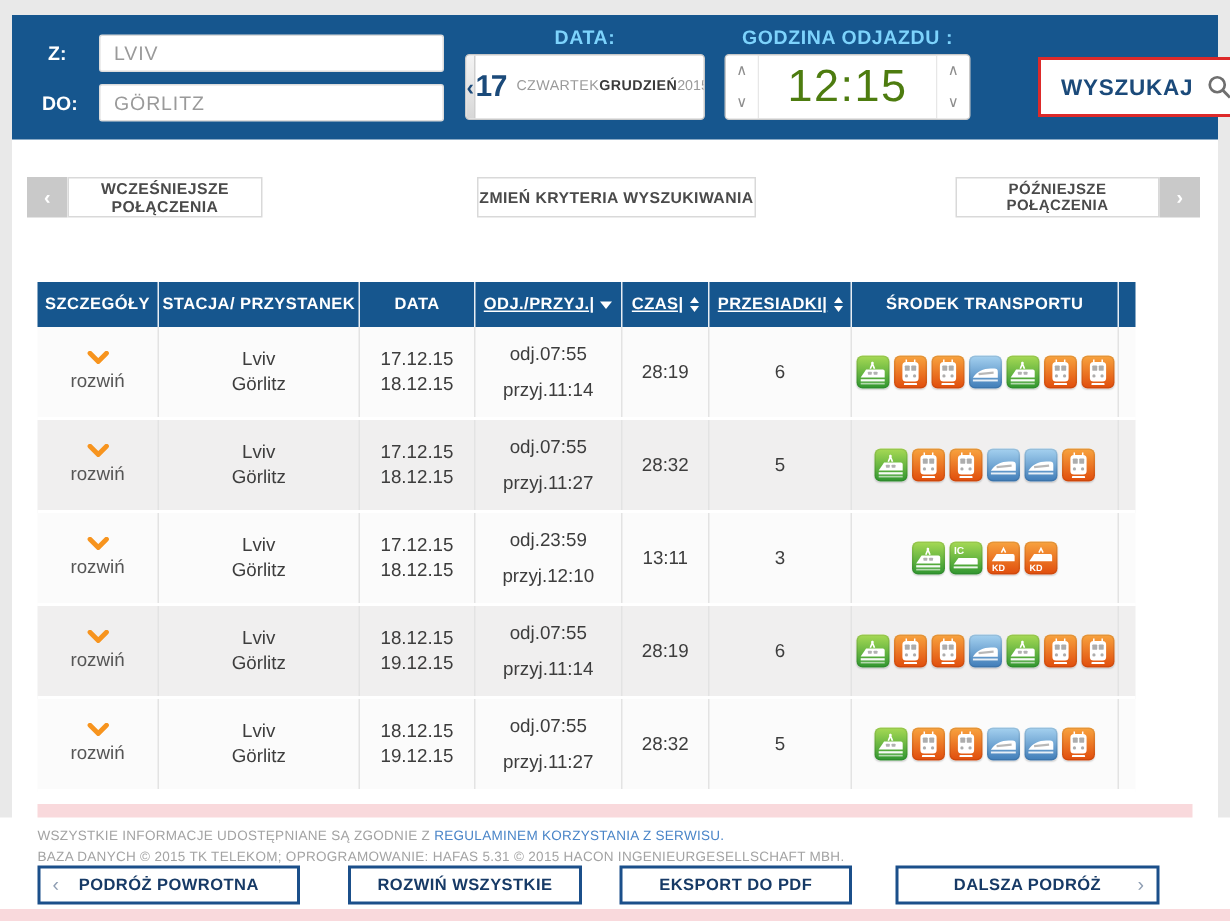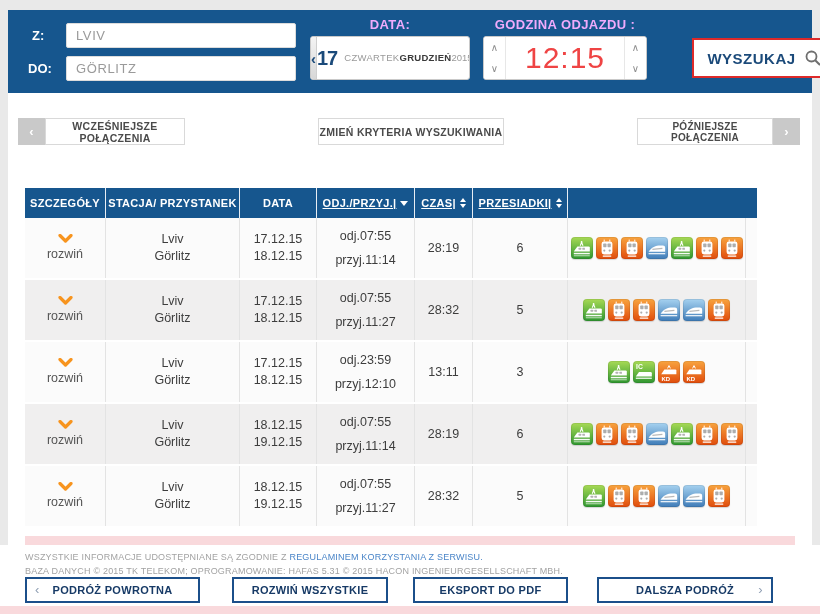--- a/index.html
+++ b/index.html
@@ -19,21 +19,21 @@
   .search-panel { position:absolute; left:8px; top:10px; width:804px; height:83px;
     background: var(--header-blue, #16568e); }
   .fld-label { position:absolute; color:#fff; font-weight:bold; font-size:13px; }
   #lbl-from { left:24px; top:18px; }
   #lbl-to   { left:20px; top:51px; }
   .fld-input { position:absolute; left:58px; width:230px; height:25px; border:1px solid #dcdcdc;
     border-radius:2px; padding:0 9px; font-size:13px; color:#9a9a9a; letter-spacing:.6px;
     font-family:inherit; background:#fff; }
   #input-from { top:13px; } #input-to { top:46px; }
 
-  .wlabel { position:absolute; top:7px; color:#f0abfc; font-weight:bold; font-size:13px;
+  .wlabel { position:absolute; top:7px; color:#7dd3fc; font-weight:bold; font-size:13px;
     text-align:center; letter-spacing:.4px; }
   #date-label { left:302px; width:160px; }
   #time-label { left:475px; width:164px; }
 
   .date-widget { position:absolute; left:302px; top:26px; width:160px; height:44px;
     background:#fff; border:1px solid #c9c9c9; border-radius:3px; display:flex; overflow:hidden; }
   .dw-chev { width:24px; border:none; background:linear-gradient(180deg,#f4f4f4,#d7d7d7);
     color:#1b4a7a; font-size:15px; font-weight:bold; cursor:pointer; display:flex;
     align-items:center; justify-content:center; font-family:inherit; }
   .dw-chev.left { border-right:1px solid #cfcfcf; }
@@ -46,36 +46,36 @@
   .dw-year { color:#9a9a9a; }
 
   .time-widget { position:absolute; left:475px; top:26px; width:164px; height:44px;
     background:#fff; border:1px solid #c9c9c9; border-radius:3px; display:flex; overflow:hidden; }
   .tw-spin { width:22px; display:flex; flex-direction:column; }
   .tw-spin.left { border-right:1px solid #e7e7e7; }
   .tw-spin.right { border-left:1px solid #e7e7e7; }
   .tw-spin button { flex:1; border:none; background:#fff; color:#8d8d8d; font-size:10px;
     line-height:1; cursor:pointer; font-family:inherit; }
   .tw-value { flex:1; display:flex; align-items:center; justify-content:center;
-    font-size:30px; color:#ef4444; letter-spacing:1px; }
+    font-size:30px; color:#4d7c0f; letter-spacing:1px; }
 
   .search-btn { position:absolute; left:684px; top:28px; width:145px; height:40px;
     background:#fff; border:2px solid var(--accent-red,#dd2a2a); color:#1b4a7a; font-weight:bold;
     font-size:15px; letter-spacing:.5px; font-family:inherit; display:flex; align-items:center;
     justify-content:center; gap:8px; cursor:pointer; }
 
   
   .nav-sq { position:absolute; top:118px; width:27px; height:27px; background:#c9c9c9;
     color:#fff; border:none; font-size:13px; font-weight:bold; cursor:pointer; font-family:inherit; }
   #nav-sq-left { left:18px; }
   #nav-sq-right { left:773px; }
   .nav-btn { position:absolute; top:118px; height:27px; background:#fff; border:1px solid #d9d9d9;
     color:#4a4a4a; font-weight:bold; font-size:10.5px; letter-spacing:.3px; font-family:inherit;
     cursor:pointer; }
-  #nav-earlier { left:45px; width:140px; }
+  #nav-earlier { left:45px; width:130px; }
   #nav-change  { left:318px; width:186px; }
   #nav-later   { left:637px; width:136px; font-size:10px; }
 
   
   .ctable { position:absolute; left:25px; top:188px; width:732px; }
   .thead, .trow { display:grid; grid-template-columns:81px 134px 77px 98px 58px 95px 178px 11px; }
   .thead { background:var(--header-blue,#16568e); height:30px; }
   .th { display:flex; align-items:center; justify-content:center; gap:4px; color:#fff;
     font-size:11px; font-weight:bold; letter-spacing:.3px; border-right:1px solid rgba(255,255,255,.9); }
   .th:last-child { border-right:none; }
@@ -201,20 +201,23 @@
           <span class="tri-down-s"></span>
         </span>
     </div>
     <div class="th">
       <span class="lnk">PRZESIADKI|</span>
       <span class="sort-pair">
           <span class="tri-up-s"></span>
           <span class="tri-down-s"></span>
         </span>
     </div>
+    <div class="th">
+        <span>ŚRODEK TRANSPORTU</span>
+      </div>
     <div class="th"></div>
   </div>
   <div class="tbody">
   <div class="trow">
     <div class="td expand-cell">
       <svg width="15" height="9" viewBox="0 0 15 9">
         <path d="M2 1.5 L7.5 7 L13 1.5" fill="none" stroke="#f7941e" stroke-width="3.2" stroke-linecap="round" stroke-linejoin="round"></path>
       </svg>
       <span>rozwiń</span>
     </div>

